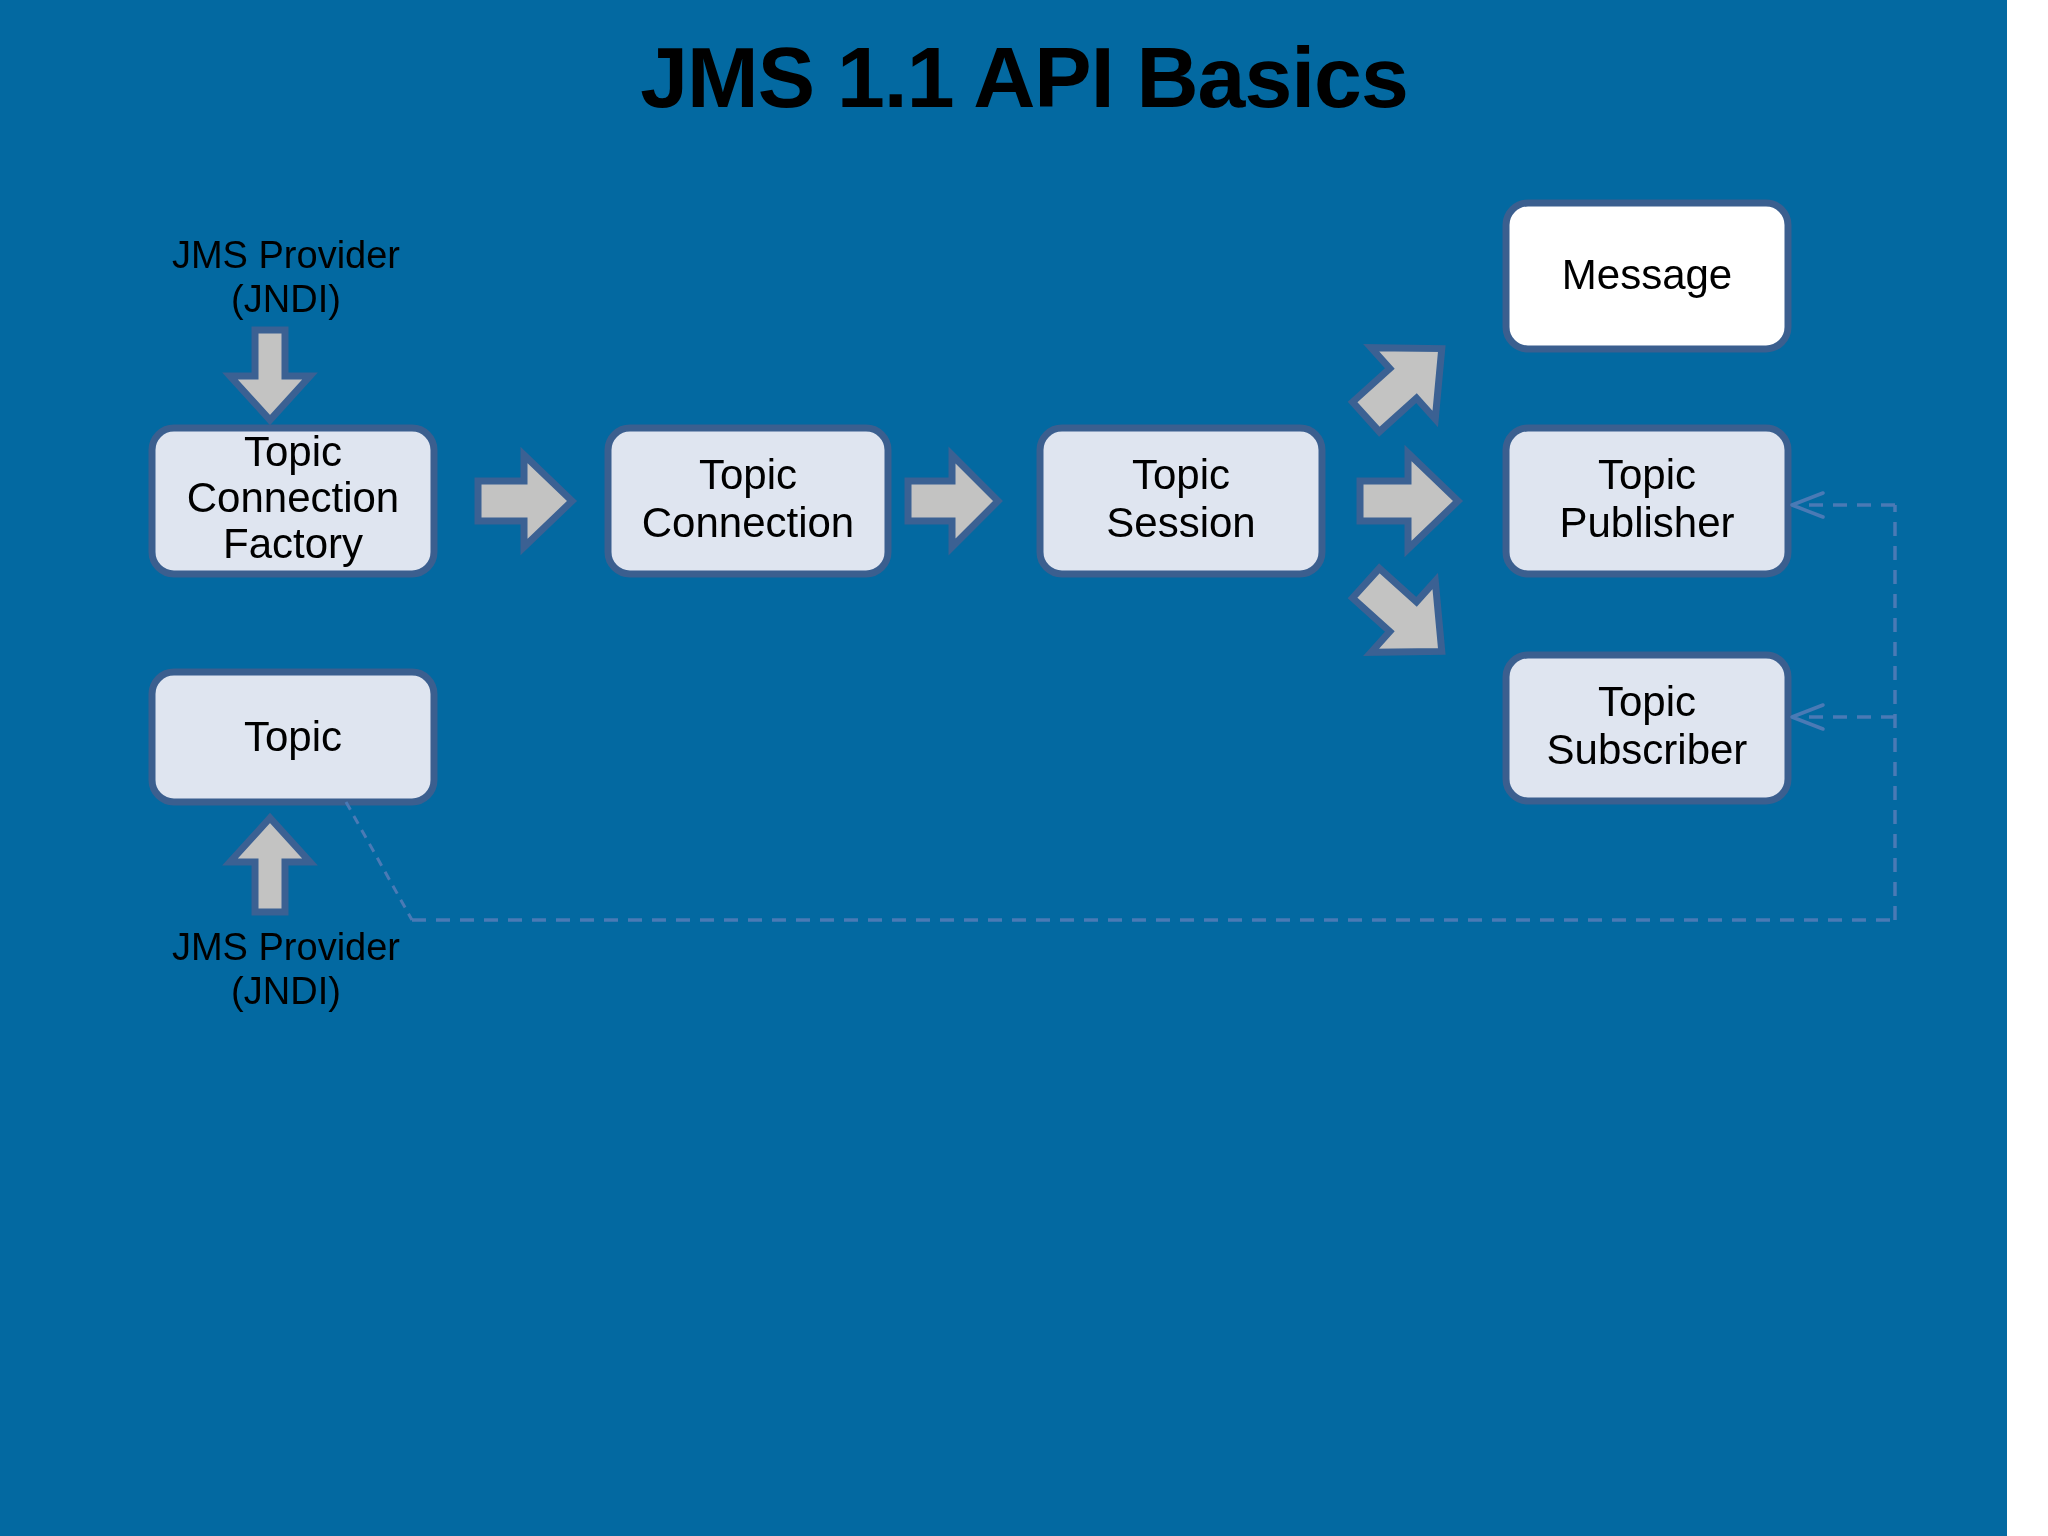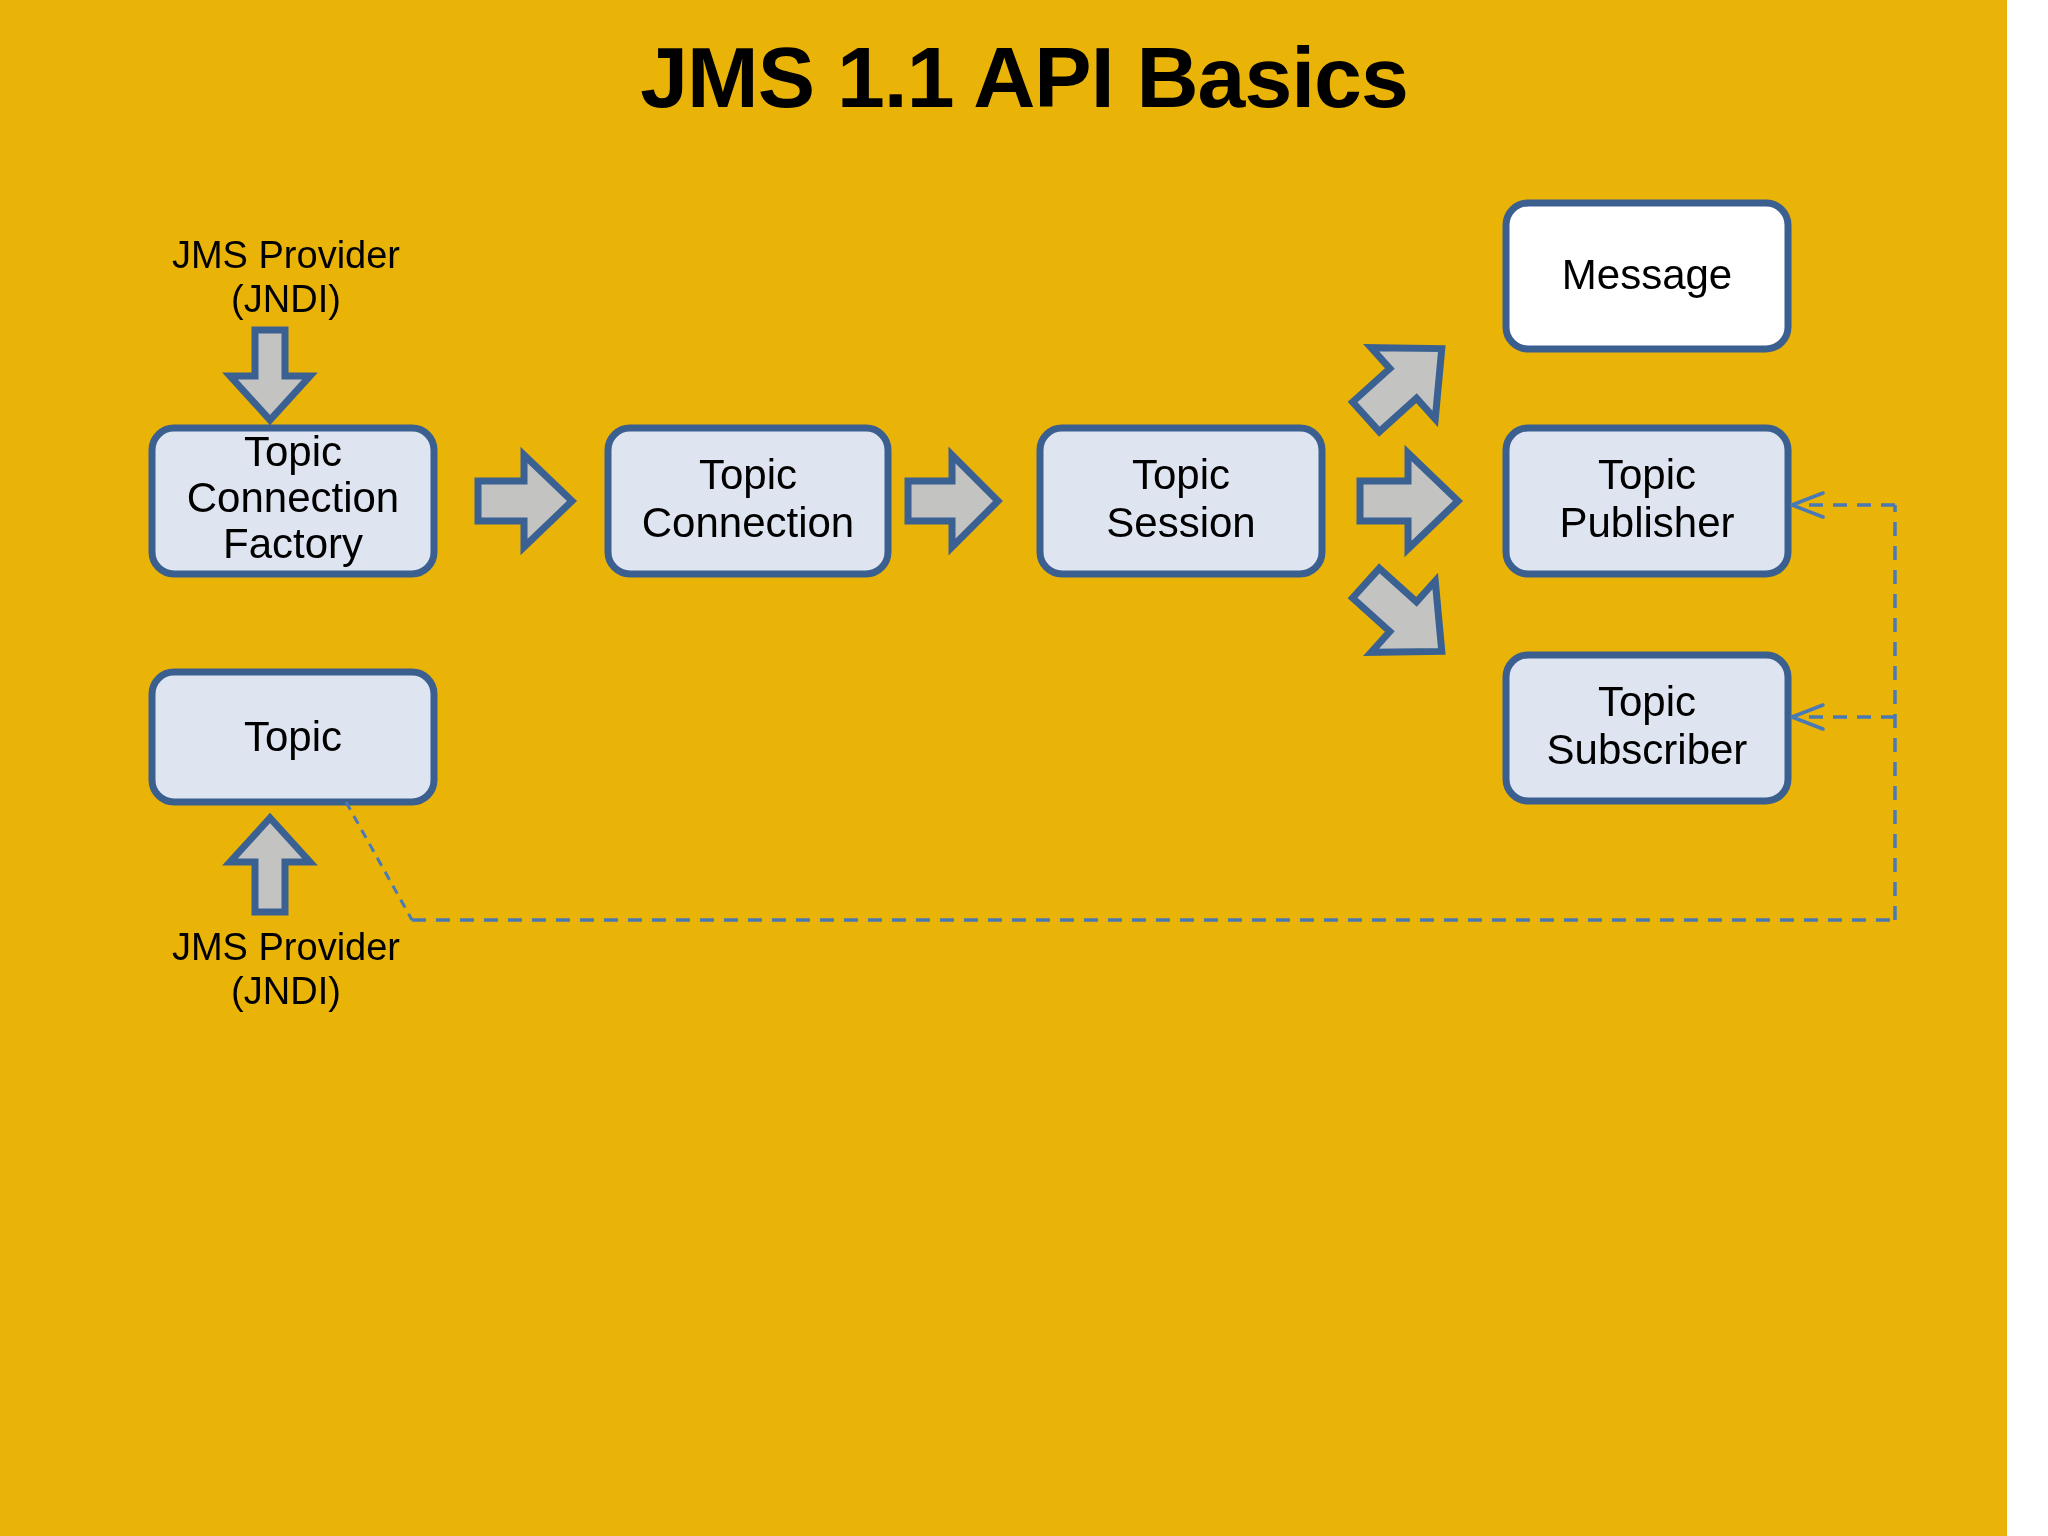--- a/index.html
+++ b/index.html
@@ -12,21 +12,21 @@
     width: 2048px;
     height: 1536px;
     overflow: hidden;
     font-family: "Liberation Sans", sans-serif;
     color: #000000;
   }
   #slide {
     position: relative;
     width: 2007px;
     height: 1536px;
-    background: #eab308;
+    background: #0369a1;
   }
   #page-title {
     position: absolute;
     left: 0;
     top: 28px;
     width: 2048px;
     text-align: center;
     font-family: "Liberation Sans", sans-serif;
     font-weight: bold;
     font-size: 86px;

